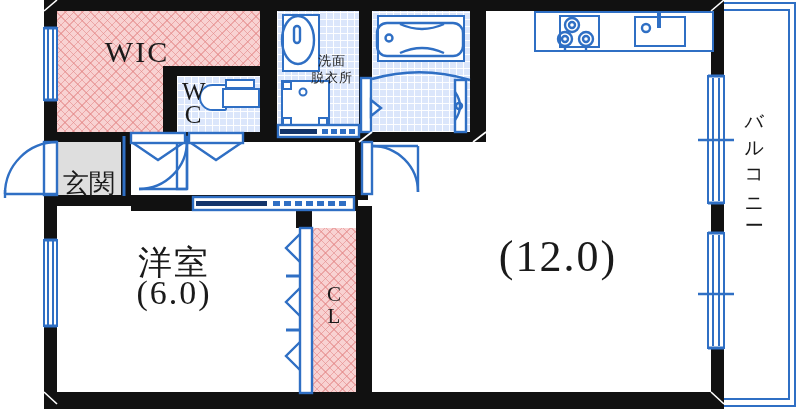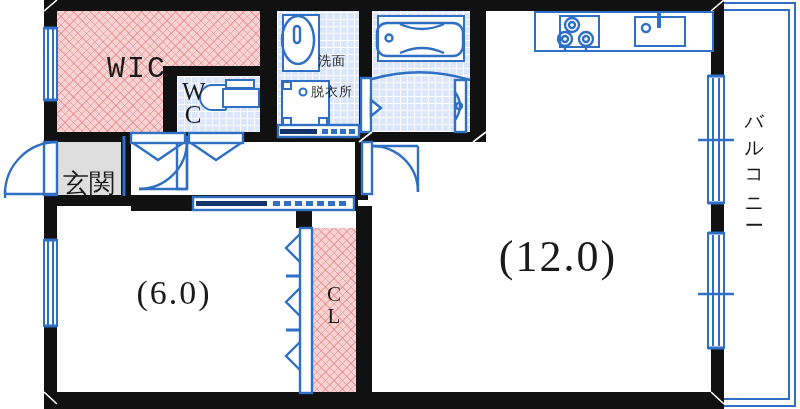--- a/index.html
+++ b/index.html
@@ -289,32 +289,33 @@
         <line x1="44" y1="11" x2="57" y2="0"></line>
         <line x1="711" y1="11" x2="724" y2="0"></line>
         <line x1="44" y1="392" x2="57" y2="404"></line>
         <line x1="711" y1="392" x2="724" y2="404"></line>
         <line x1="359" y1="142" x2="372" y2="132"></line>
         <line x1="473" y1="142" x2="486" y2="132"></line>
       </g>
     </g>
   </svg>
 
-  <div class="label big" style="left:77px; top:53px; width:120px;font-family:Liberation Mono, monospace;">WIC</div>
+  <div class="label big" style="left:77px; top:35px; width:120px;">WIC</div>
 
   <div class="label mid" style="left:182px; top:78px; width:26px;">W</div>
   <div class="label mid" style="left:182px; top:101px; width:26px;">C</div>
 
   <div class="label small" style="left:304px; top:54px; width:56px;">洗面</div>
-  <div class="label small" style="left:299px; top:85px; width:66px;">脱衣所</div>
+  <div class="label small" style="left:299px; top:71px; width:66px;">脱衣所</div>
 
   <div class="label small" style="left:57px; top:169px; width:64px; font-size:26px; letter-spacing:0;">玄関</div>
 
   <div class="label big" style="left:470px; top:232px; width:176px; font-size:44px;">(12.0)</div>
 
+  <div class="label big" style="left:110px; top:244px; width:128px; font-size:34px;">洋室</div>
   <div class="label big" style="left:100px; top:274px; width:148px; font-size:34px;">(6.0)</div>
 
   <div class="label cl" style="left:322px; top:283px; width:24px;">C</div>
   <div class="label cl" style="left:322px; top:305px; width:24px;">L</div>
 
   <div class="label vert" style="left:744px; top:100px;">バルコニー</div>
 
 </div>
 
 </body></html>

